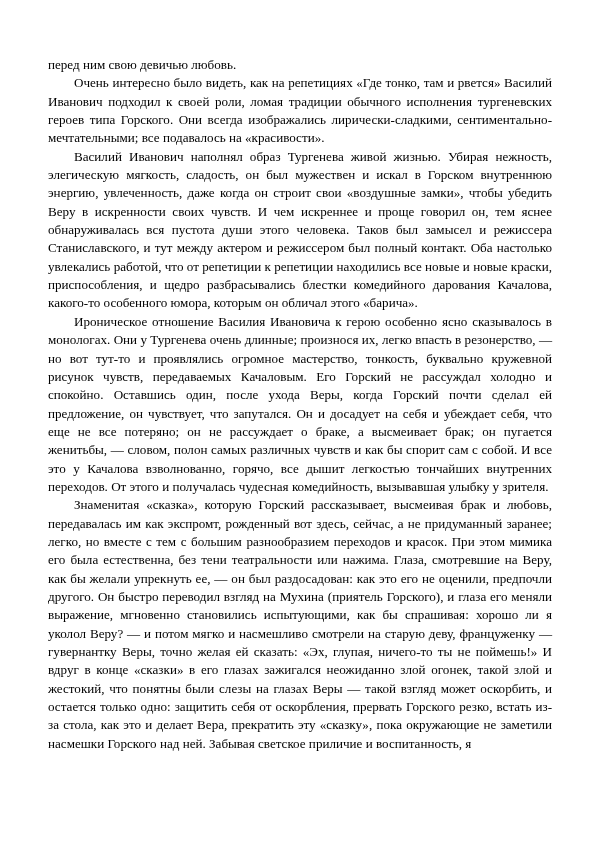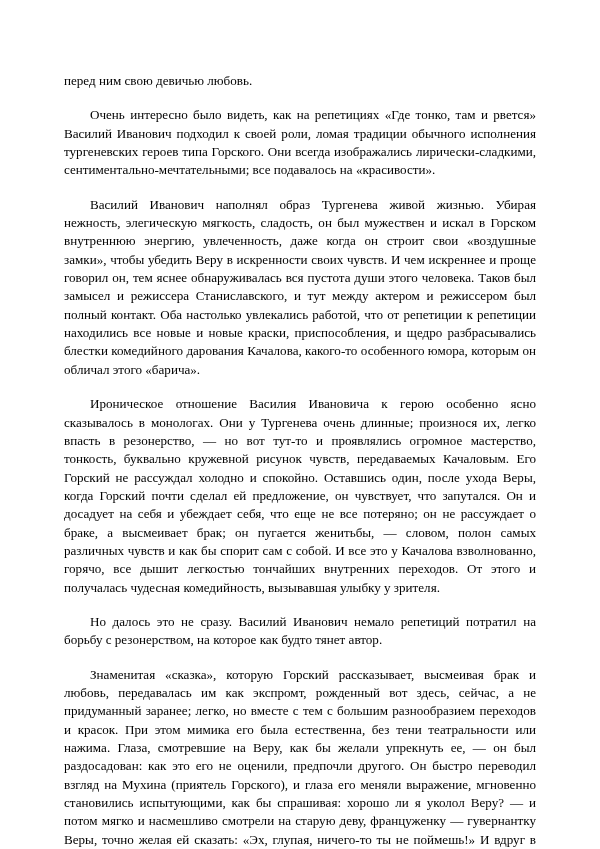--- a/index.html
+++ b/index.html
@@ -14,21 +14,21 @@
     color: #000000;
   }
   .page {
     width: 600px;
     height: 849px;
     box-sizing: border-box;
     padding: 56px 48px 40px 48px;
     position: relative;
   }
   .body-text p {
-    margin: 16px;
+    margin: 0;
     text-align: justify;
     text-justify: inter-word;
     font-size: 13.1px;
     line-height: 18.35px;
     hyphens: none;
   }
   .body-text p.indent {
     text-indent: 26px;
   }
   .body-text p.noindent {
@@ -37,16 +37,15 @@
 </style>
 </head>
 <body>
 
 <div class="page">
   <div class="body-text">
     <p class="noindent">перед ним свою девичью любовь.</p>
     <p class="indent">Очень интересно было видеть, как на репетициях «Где тонко, там и рвется» Василий Иванович подходил к своей роли, ломая традиции обычного исполнения тургеневских героев типа Горского. Они всегда изображались лирически-сладкими, сентиментально-мечтательными; все подавалось на «красивости».</p>
     <p class="indent">Василий Иванович наполнял образ Тургенева живой жизнью. Убирая нежность, элегическую мягкость, сладость, он был мужествен и искал в Горском внутреннюю энергию, увлеченность, даже когда он строит свои «воздушные замки», чтобы убедить Веру в искренности своих чувств. И чем искреннее и проще говорил он, тем яснее обнаруживалась вся пустота души этого человека. Таков был замысел и режиссера Станиславского, и тут между актером и режиссером был полный контакт. Оба настолько увлекались работой, что от репетиции к репетиции находились все новые и новые краски, приспособления, и щедро разбрасывались блестки комедийного дарования Качалова, какого-то особенного юмора, которым он обличал этого «барича».</p>
     <p class="indent">Ироническое отношение Василия Ивановича к герою особенно ясно сказывалось в монологах. Они у Тургенева очень длинные; произнося их, легко впасть в резонерство, — но вот тут-то и проявлялись огромное мастерство, тонкость, буквально кружевной рисунок чувств, передаваемых Качаловым. Его Горский не рассуждал холодно и спокойно. Оставшись один, после ухода Веры, когда Горский почти сделал ей предложение, он чувствует, что запутался. Он и досадует на себя и убеждает себя, что еще не все потеряно; он не рассуждает о браке, а высмеивает брак; он пугается женитьбы, — словом, полон самых различных чувств и как бы спорит сам с собой. И все это у Качалова взволнованно, горячо, все дышит легкостью тончайших внутренних переходов. От этого и получалась чудесная комедийность, вызывавшая улыбку у зрителя.</p>
-    <p class="indent">Но далось это не сразу. Василий Иванович немало репетиций потратил на борьбу с резонерством, на которое как будто тянет автор.</p>
     <p class="indent">Знаменитая «сказка», которую Горский рассказывает, высмеивая брак и любовь, передавалась им как экспромт, рожденный вот здесь, сейчас, а не придуманный заранее; легко, но вместе с тем с большим разнообразием переходов и красок. При этом мимика его была естественна, без тени театральности или нажима. Глаза, смотревшие на Веру, как бы желали упрекнуть ее, — он был раздосадован: как это его не оценили, предпочли другого. Он быстро переводил взгляд на Мухина (приятель Горского), и глаза его меняли выражение, мгновенно становились испытующими, как бы спрашивая: хорошо ли я уколол Веру? — и потом мягко и насмешливо смотрели на старую деву, француженку — гувернантку Веры, точно желая ей сказать: «Эх, глупая, ничего-то ты не поймешь!» И вдруг в конце «сказки» в его глазах зажигался неожиданно злой огонек, такой злой и жестокий, что понятны были слезы на глазах Веры — такой взгляд может оскорбить, и остается только одно: защитить себя от оскорбления, прервать Горского резко, встать из-за стола, как это и делает Вера, прекратить эту «сказку», пока окружающие не заметили насмешки Горского над ней. Забывая светское приличие и воспитанность, я</p>
   </div>
 </div>
 
 </body></html>

